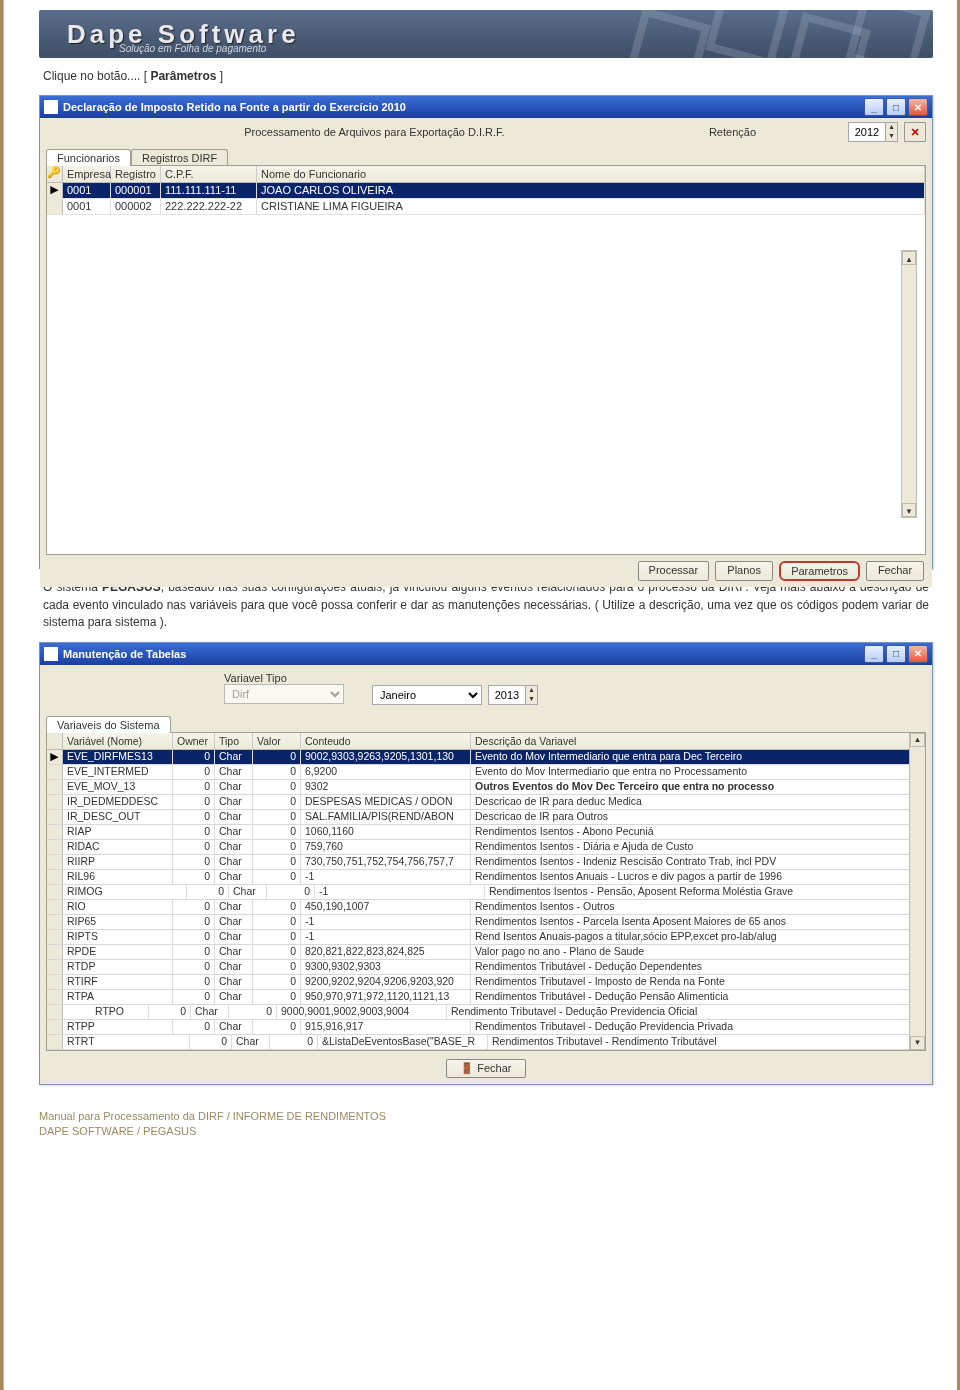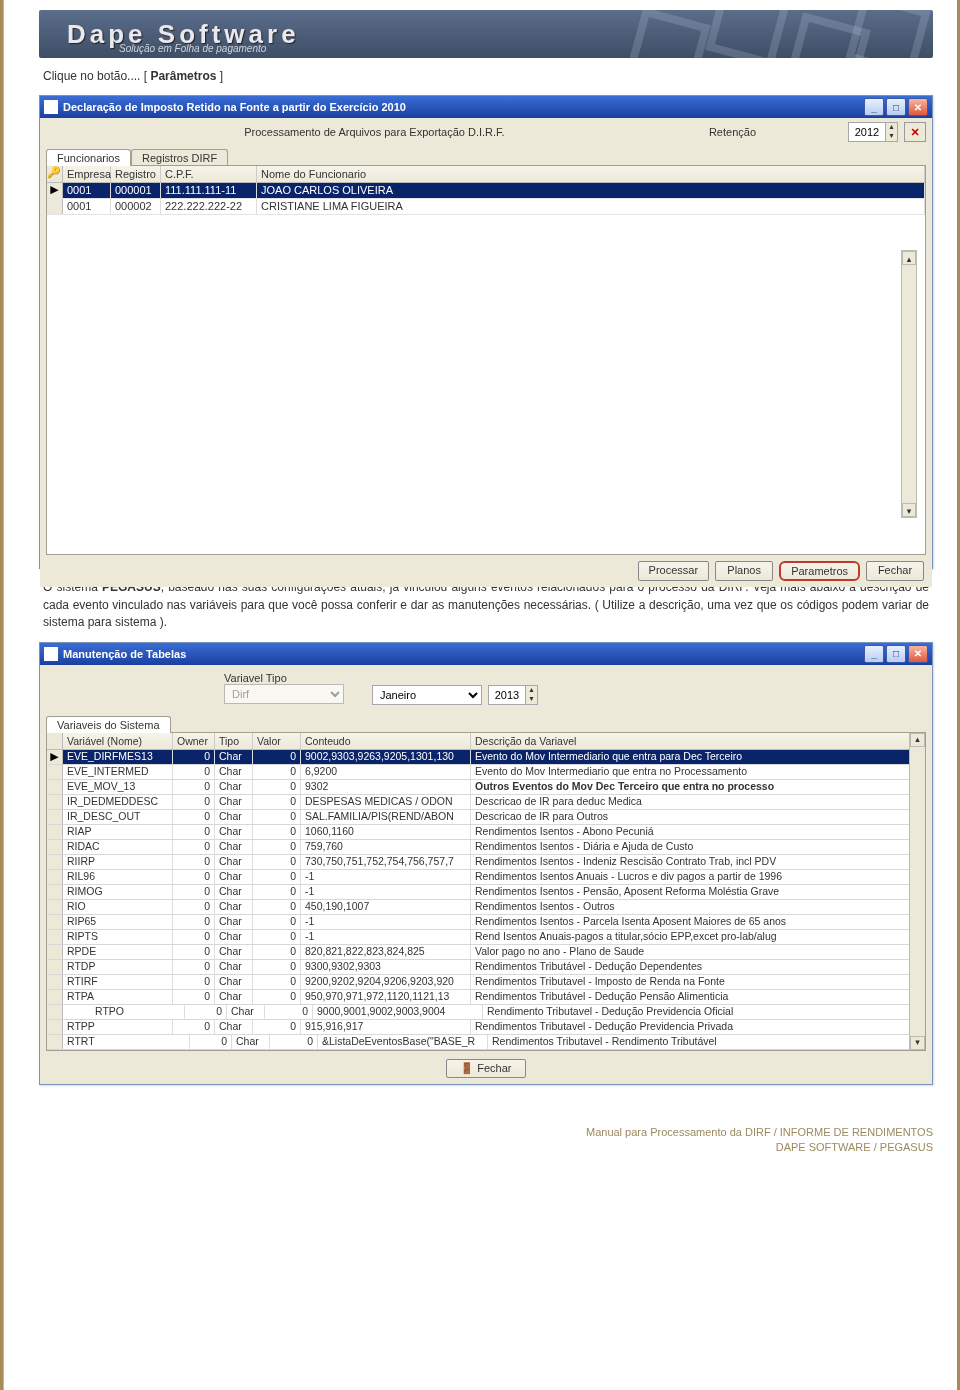--- a/index.html
+++ b/index.html
@@ -285,24 +285,24 @@
 
   .grid2-head .cell, .grid2 .row .cell { font-size: 10.5px; }
   .grid2 .row { height: 15px; border-bottom: 1px solid #d8d8d8; }
   .grid2-head { display:flex; background: linear-gradient(to bottom,#f6f4ea,#ece9d8); border-bottom:1px solid #bbb; }
   .grid2-head .cell { border-right:1px solid #ccc; padding:2px 4px; }
   .grid2 .row { display:flex; }
   .grid2 .row .cell { border-right:1px solid #ddd; padding:0 4px; overflow:hidden; white-space:nowrap; }
   .grid2 .row.sel { background:#0a246a; color:#fff; }
 
   .footer {
-    text-align: right;
+    text-align: left;
     color: #9c8a5f;
     font-size: 11px;
-    margin-top: 40px;
+    margin-top: 24px;
     line-height: 1.4;
   }
 
   .center-box {
     display: flex;
     justify-content: center;
     padding: 8px 0 6px 0;
     gap: 6px;
     background: #ece9d8;
   }
@@ -528,21 +528,21 @@
               <div class="row-marker"></div>
               <div class="cell" style="width:110px;">RIL96</div>
               <div class="cell" style="width:42px;text-align:right;">0</div>
               <div class="cell" style="width:38px;">Char</div>
               <div class="cell" style="width:48px;text-align:right;">0</div>
               <div class="cell" style="width:170px;">-1</div>
               <div class="cell" style="flex:1;">Rendimentos Isentos Anuais - Lucros e div pagos a partir de 1996</div>
             </div>
             <div class="row">
               <div class="row-marker"></div>
-              <div class="cell" style="width:110px;">RIMOG</div>
+              <div class="cell" style="width:124px;">RIMOG</div>
               <div class="cell" style="width:42px;text-align:right;">0</div>
               <div class="cell" style="width:38px;">Char</div>
               <div class="cell" style="width:48px;text-align:right;">0</div>
               <div class="cell" style="width:170px;">-1</div>
               <div class="cell" style="flex:1;">Rendimentos Isentos - Pensão, Aposent Reforma Moléstia Grave</div>
             </div>
             <div class="row">
               <div class="row-marker"></div>
               <div class="cell" style="width:110px;">RIO</div>
               <div class="cell" style="width:42px;text-align:right;">0</div>
@@ -600,21 +600,21 @@
               <div class="row-marker"></div>
               <div class="cell" style="width:110px;">RTPA</div>
               <div class="cell" style="width:42px;text-align:right;">0</div>
               <div class="cell" style="width:38px;">Char</div>
               <div class="cell" style="width:48px;text-align:right;">0</div>
               <div class="cell" style="width:170px;">950,970,971,972,1120,1121,13</div>
               <div class="cell" style="flex:1;">Rendimentos Tributável - Dedução Pensão Alimenticia</div>
             </div>
             <div class="row">
               <div class="row-marker"></div>
-              <div class="cell" style="width:122px;padding-left:32px;">RTPO</div>
+              <div class="cell" style="width:86px;padding-left:32px;">RTPO</div>
               <div class="cell" style="width:42px;text-align:right;">0</div>
               <div class="cell" style="width:38px;">Char</div>
               <div class="cell" style="width:48px;text-align:right;">0</div>
               <div class="cell" style="width:170px;">9000,9001,9002,9003,9004</div>
               <div class="cell" style="flex:1;">Rendimento Tributavel - Dedução Previdencia Oficial</div>
             </div>
             <div class="row">
               <div class="row-marker"></div>
               <div class="cell" style="width:110px;">RTPP</div>
               <div class="cell" style="width:42px;text-align:right;">0</div>

